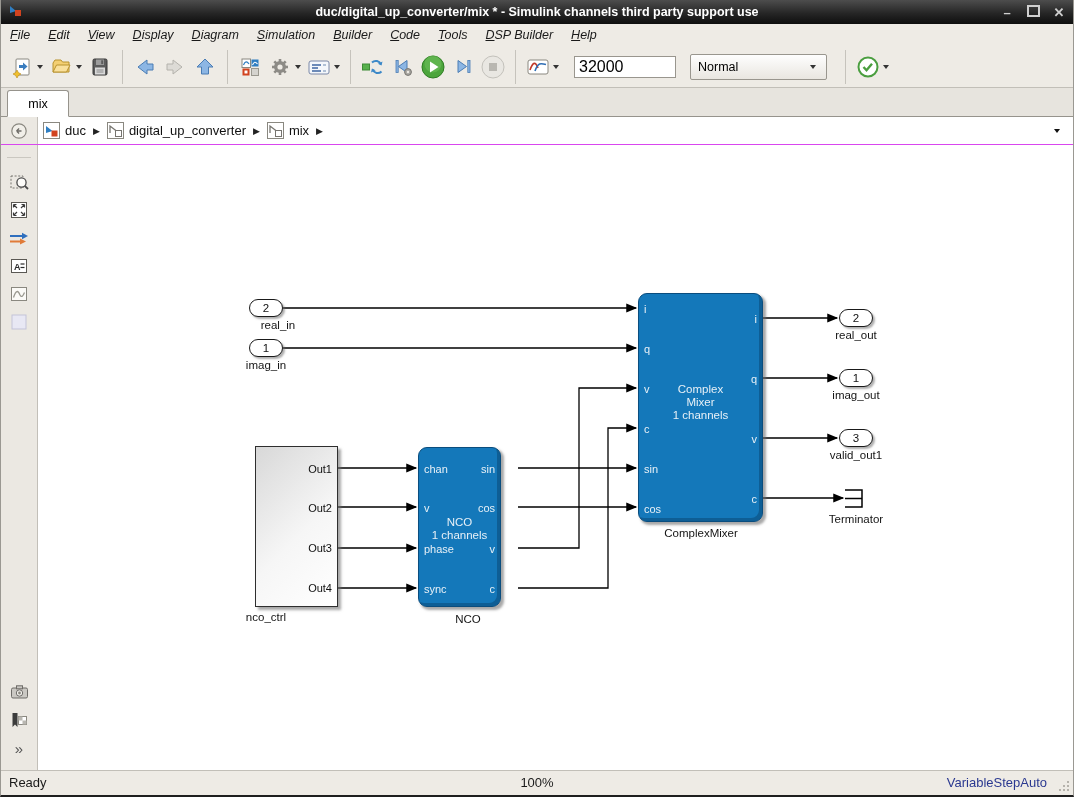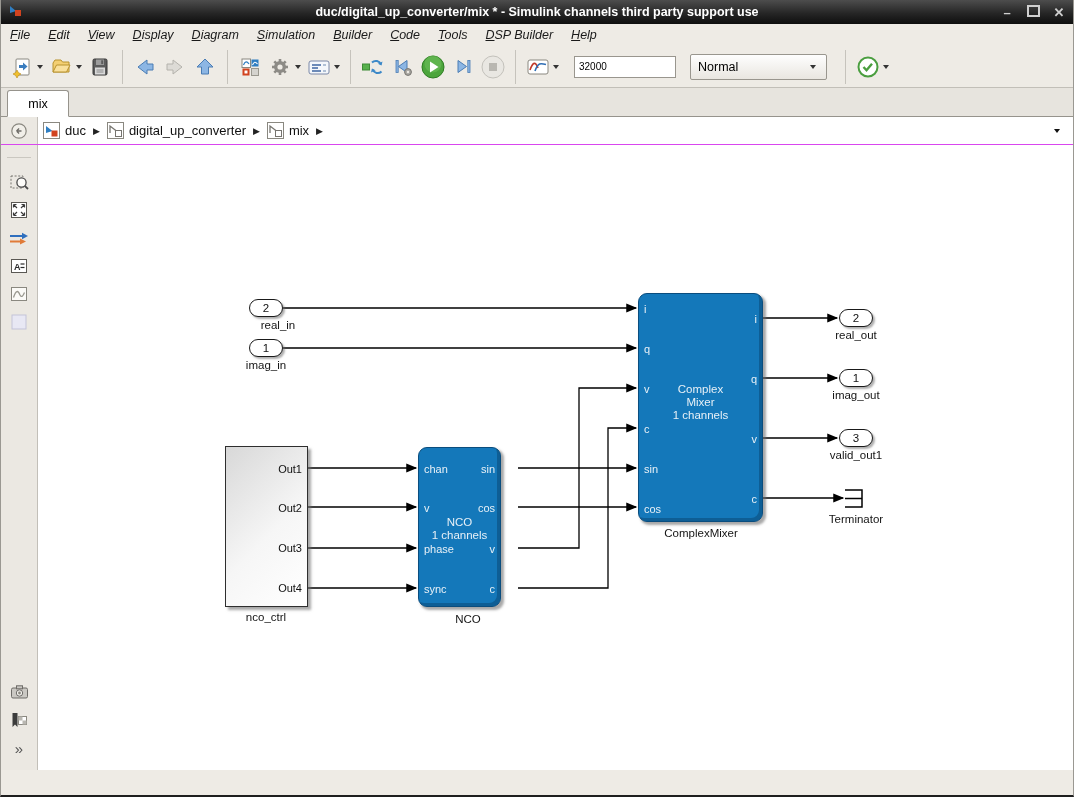--- a/index.html
+++ b/index.html
@@ -22,21 +22,21 @@
   .mi{display:inline-block;padding:2px 9px;font-size:12.5px;color:#1a1a1a;}
   .mi::first-letter{text-decoration:underline;}
   
   .toolbar{position:absolute;top:46px;left:0;right:0;height:41px;background:#eeebe5;
     border-bottom:1px solid #c2bfb8;display:flex;align-items:center;padding-left:6px;}
   .tbtn{height:32px;min-width:28px;display:flex;align-items:center;justify-content:center;
     border-radius:3px;margin:0 1px;}
   .caret{width:0;height:0;border-left:3.5px solid transparent;border-right:3.5px solid transparent;
     border-top:4px solid #333;margin:0 3px 0 0;}
   .tsep{width:1px;height:34px;background:#c6c3bc;margin:0 7px;}
-  .stopfield{width:92px;height:20px;border:1px solid #99968e;background:#fff;font-size:10px;
+  .stopfield{width:92px;height:20px;border:1px solid #99968e;background:#fff;font-size:16px;
     padding:0 4px;font-family:"Liberation Sans",sans-serif;}
   .combo{width:128px;height:24px;border:1px solid #99968e;border-radius:2px;
     background:linear-gradient(#fefefe,#e9e6e0);display:flex;align-items:center;
     font-size:12.5px;padding-left:7px;margin-left:14px;position:relative;}
   .combo .caret{position:absolute;right:7px;}
   
   .tabstrip{position:absolute;top:88px;left:0;right:0;height:28px;background:#e7e4de;
     border-bottom:1px solid #96938c;}
   .tab{position:absolute;left:6px;bottom:-1px;height:25px;min-width:40px;background:#fff;
     border:1px solid #96938c;border-bottom:1px solid #fff;border-radius:3px 3px 0 0;
@@ -62,21 +62,21 @@
   .port-oval{position:absolute;width:34px;height:18px;border:1.4px solid #1a1a1a;border-radius:10px;
     background:#fff;box-shadow:2px 2px 2px rgba(110,110,110,.55);text-align:center;
     line-height:17px;font-size:11.5px;color:#111;box-sizing:border-box;}
   .block-label{position:absolute;font-size:11.5px;color:#141414;transform:translateX(-50%);
     white-space:nowrap;}
   .blue-block{position:absolute;background:#1478ba;border:1px solid #0a4d7e;border-radius:9px;
     box-shadow:inset -3px -3px 0 #0e5e95, 2.5px 2.5px 2.5px rgba(110,110,110,.6);
     color:#e7f0f7;box-sizing:border-box;}
   .white-block{position:absolute;background:linear-gradient(135deg,#d8d8d8,#f6f6f6 55%,#ffffff);
     border:1px solid #2e2e2e;box-shadow:2.5px 2.5px 2.5px rgba(110,110,110,.6);
-    box-sizing:border-box;color:#111;}
+    box-sizing:border-box;color:#111;margin-left:30px;}
   .bp{position:absolute;font-size:11px;line-height:14px;height:14px;}
   .bp.l{left:5px;}
   .bp.r{right:5px;text-align:right;}
   .blue-title{position:absolute;width:100%;text-align:center;font-size:11.5px;line-height:13px;
     white-space:pre-line;}
   .wires{position:absolute;left:0;top:0;}
   
   .statusbar{position:absolute;top:770px;left:0;right:0;height:24px;background:#eeebe5;
     border-top:1px solid #c2bfb8;font-size:13px;color:#1a1a1a;}
   .st-left{position:absolute;left:8px;top:4px;}
@@ -437,14 +437,29 @@
 
     <div class="port-oval" style="left:801px;top:164px;">2</div>
     <div class="block-label" style="left:818px;top:184px;">real_out</div>
     <div class="port-oval" style="left:801px;top:224px;">1</div>
     <div class="block-label" style="left:818px;top:244px;">imag_out</div>
     <div class="port-oval" style="left:801px;top:284px;">3</div>
     <div class="block-label" style="left:818px;top:304px;">valid_out1</div>
     <div class="block-label" style="left:818px;top:368px;">Terminator</div>
   </div>
 
+  <div class="statusbar">
+    <span class="st-left">Ready</span>
+    <span class="st-zoom">100%</span>
+    <span class="st-solver">VariableStepAuto</span>
+    <svg class="grip" width="12" height="12">
+      <g fill="#b5b2ab">
+        <rect x="9" y="1" width="2" height="2"></rect>
+          <rect x="9" y="5" width="2" height="2"></rect>
+        <rect x="9" y="9" width="2" height="2"></rect>
+          <rect x="5" y="5" width="2" height="2"></rect>
+        <rect x="5" y="9" width="2" height="2"></rect>
+          <rect x="1" y="9" width="2" height="2"></rect>
+      </g>
+    </svg>
+  </div>
 
 </div>
 
 </body></html>

